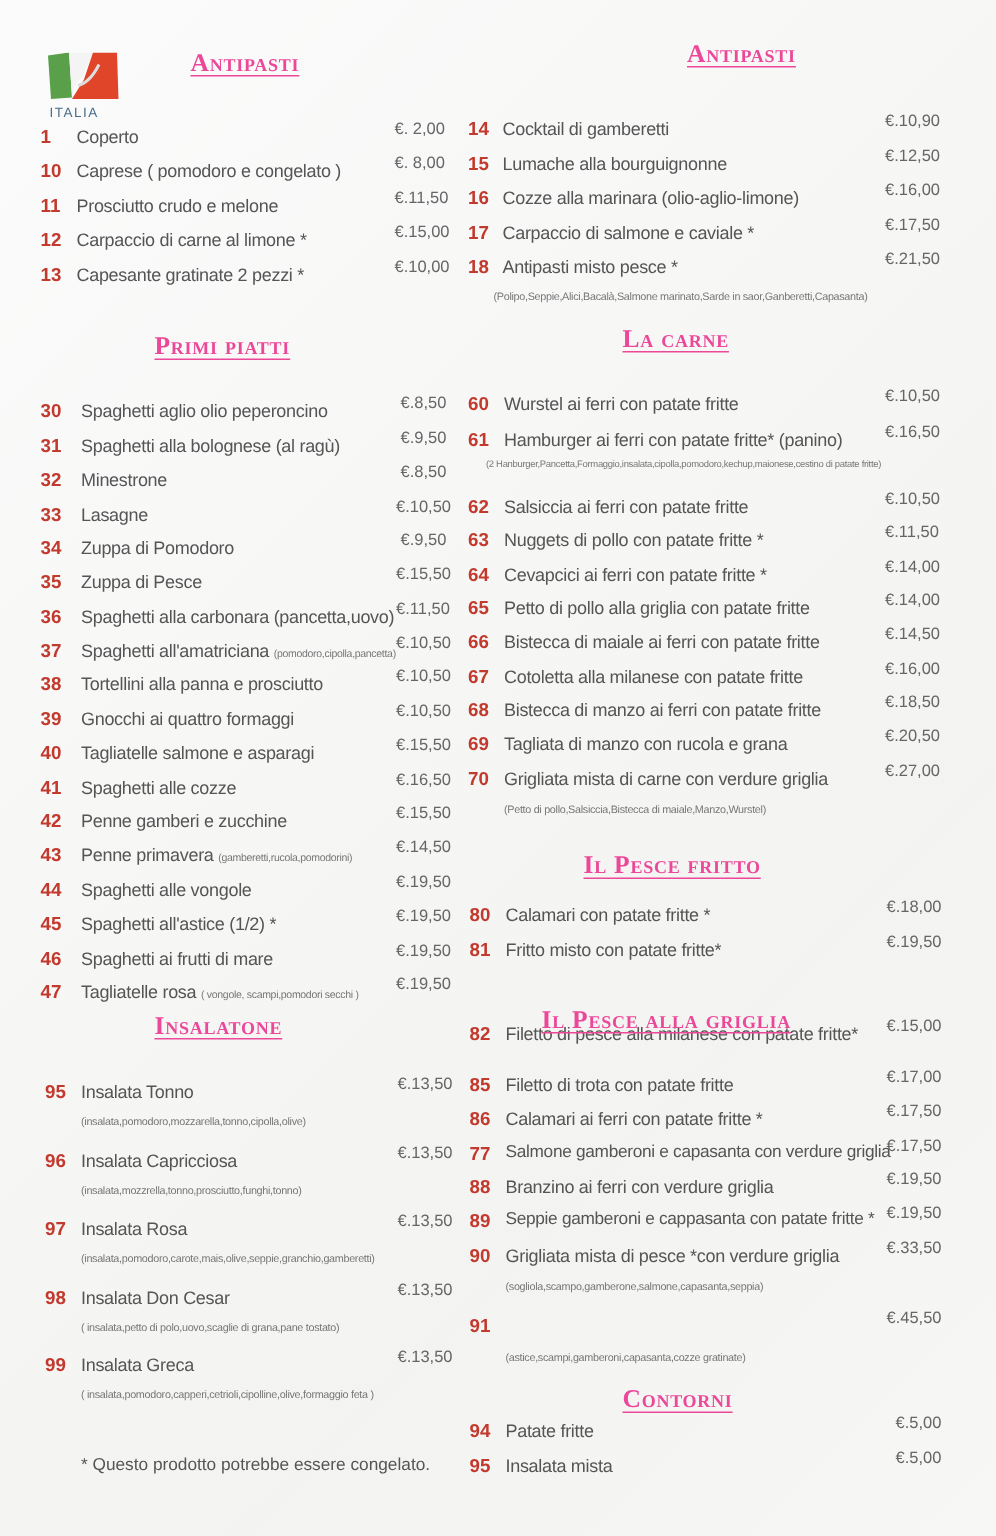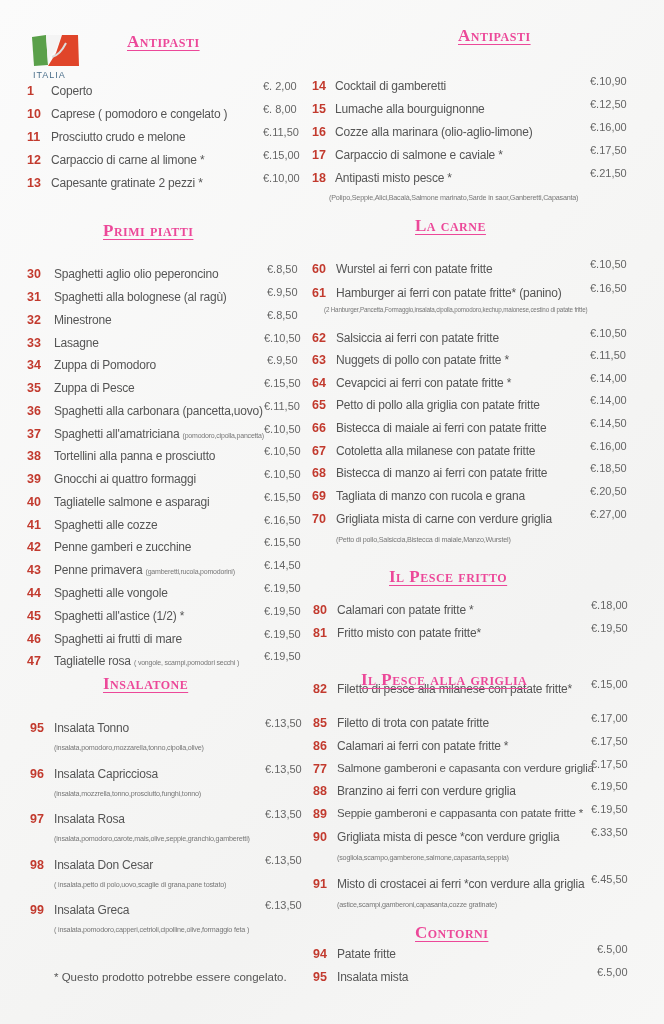--- a/index.html
+++ b/index.html
@@ -379,21 +379,20 @@
       <span class="price" style="left:278px;">€.19,50</span>
     </div>
   <div class="item" style="left:313px; top:830px; width:320px;">
       <span class="num">90</span>
       <span class="name" style="left:24px;">Grigliata mista di pesce *con verdure griglia</span>
       <span class="price" style="left:278px;">€.33,50</span>
     </div>
   <div class="note" style="left:337px; top:853px;">(sogliola,scampo,gamberone,salmone,capasanta,seppia)</div>
   <div class="item" style="left:313px; top:877px; width:320px;">
       <span class="num">91</span>
-      <span class="name" style="left:24px;">Misto di crostacei ai ferri *con verdure alla griglia</span>
       <span class="price" style="left:278px;">€.45,50</span>
     </div>
   <div class="note" style="left:337px; top:900px;">(astice,scampi,gamberoni,capasanta,cozze gratinate)</div>
 </div>
 
 <div class="heading" style="left:415px; top:923px;">Contorni</div>
 
 <div>
   <div class="item" style="left:313px; top:947px; width:320px;">
       <span class="num">94</span>

